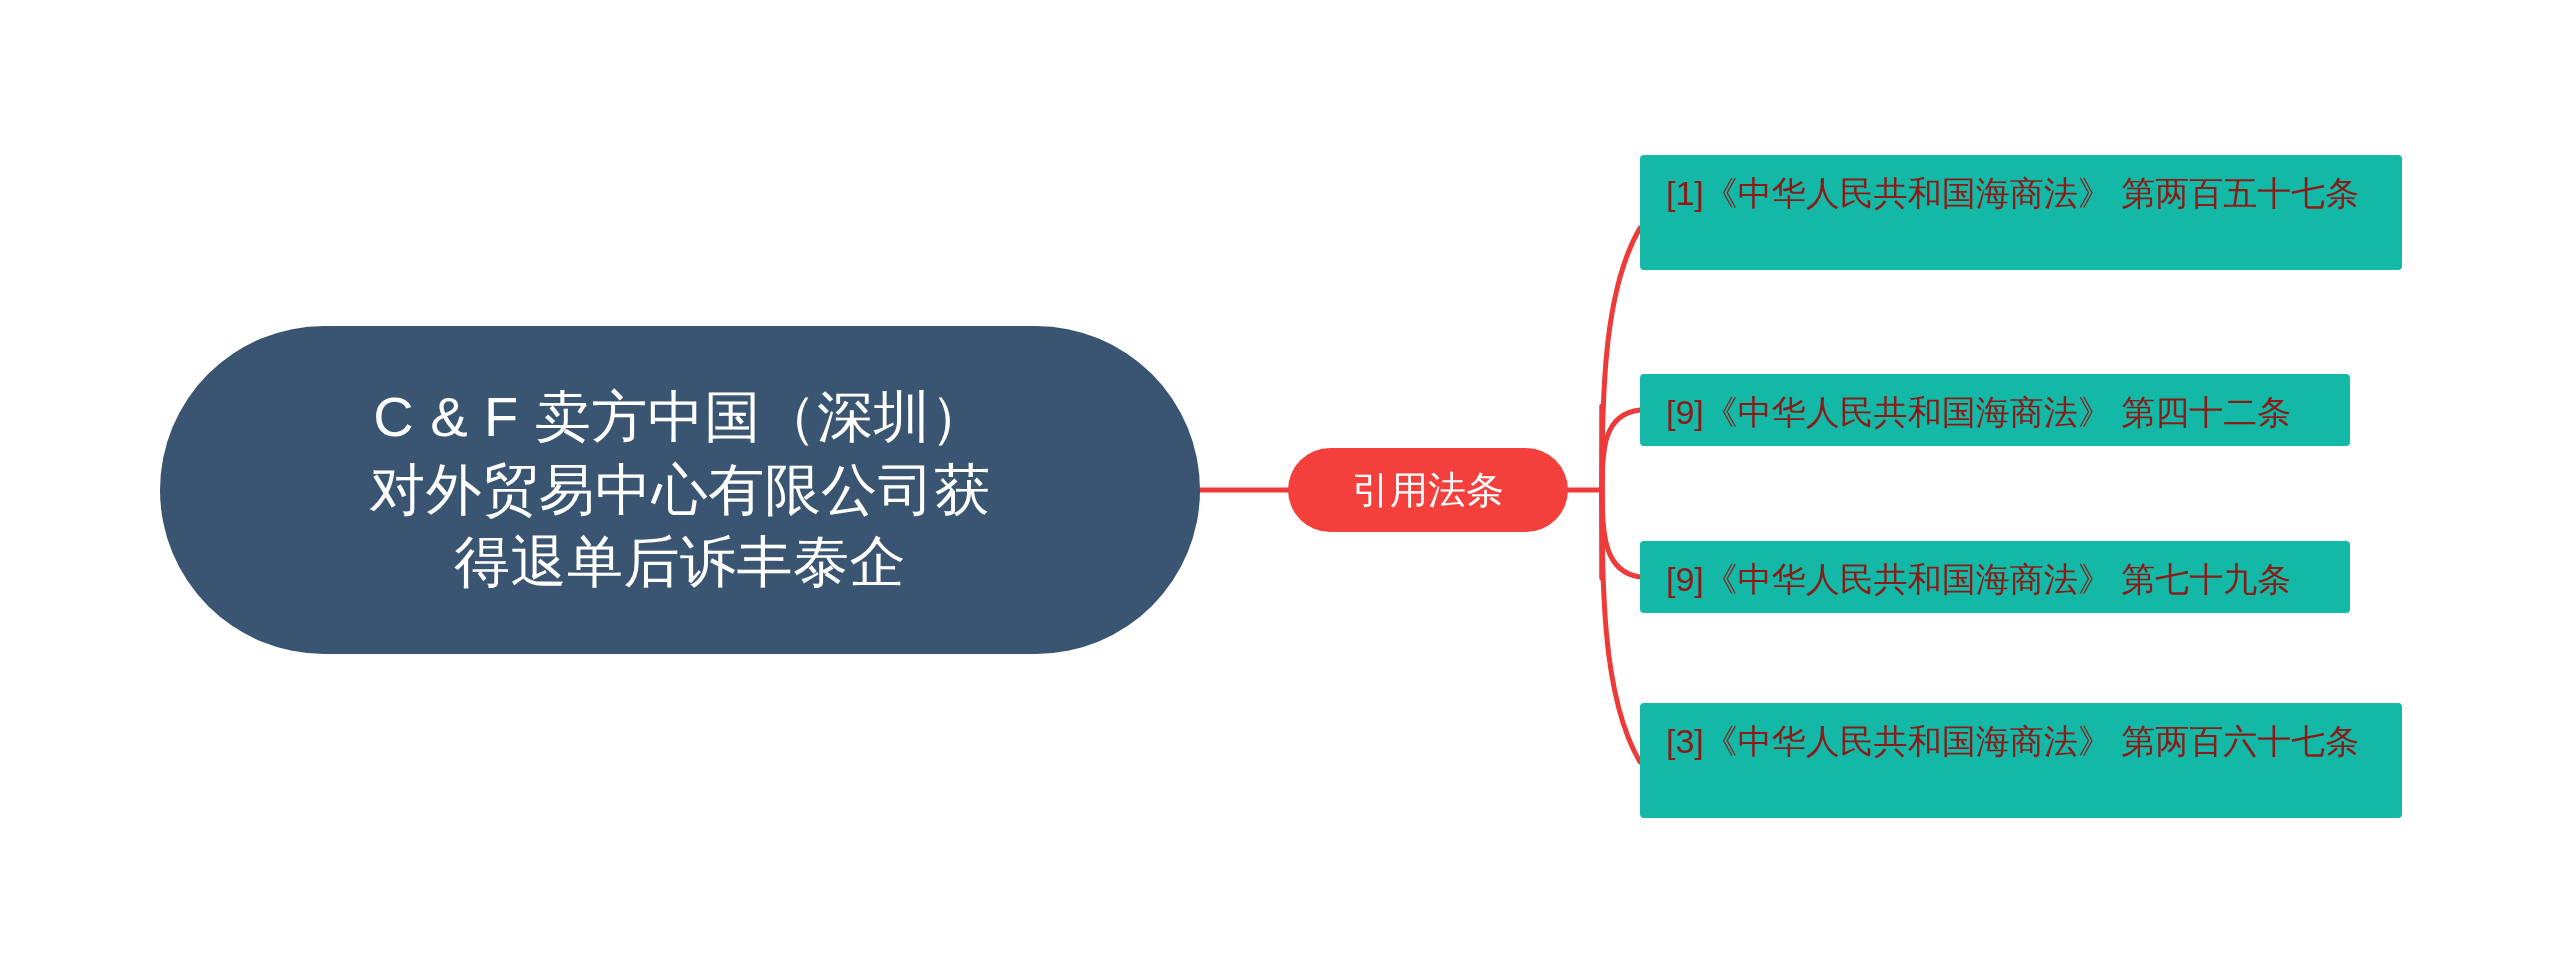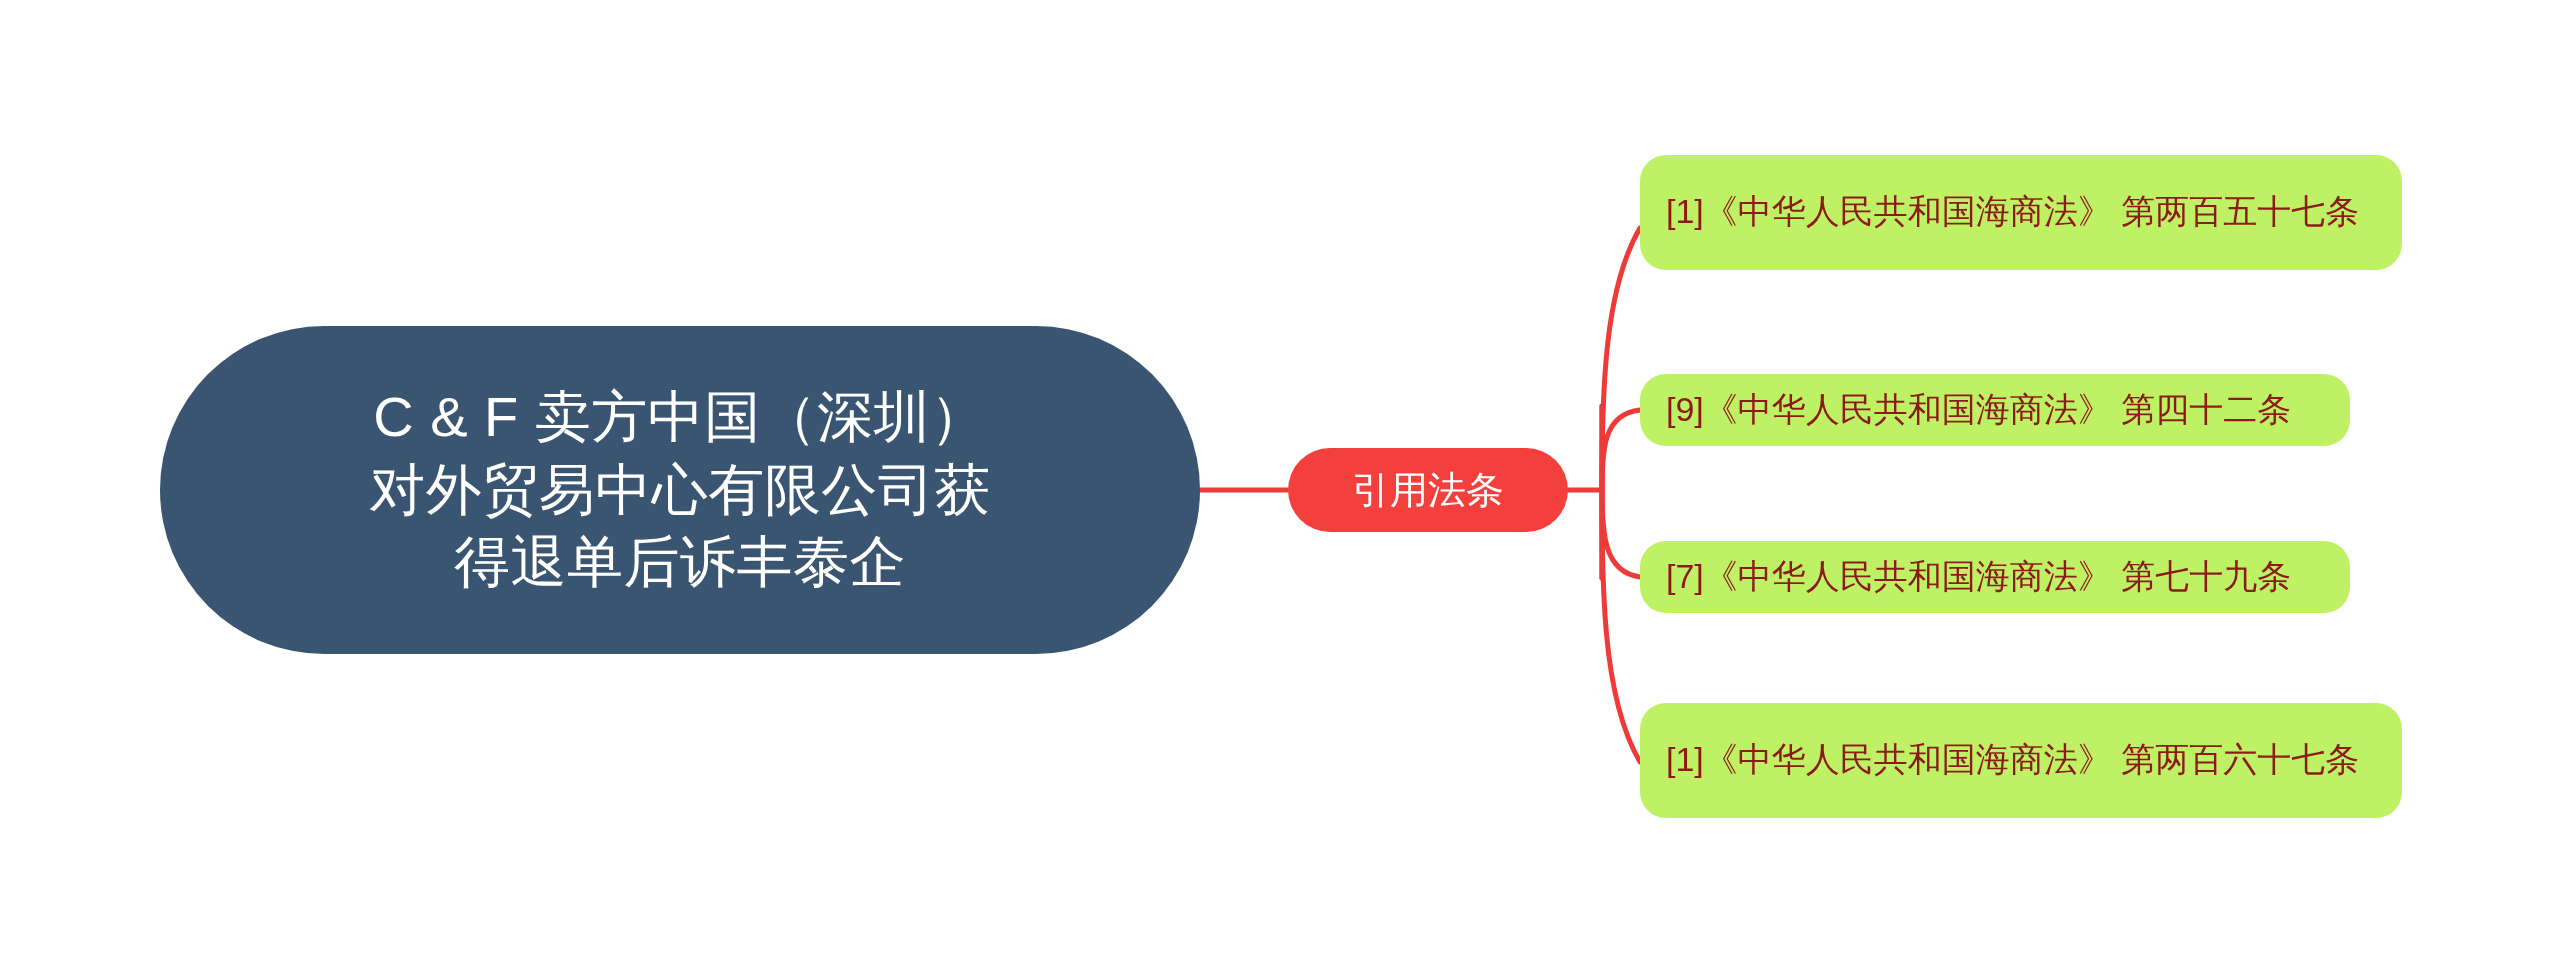--- a/index.html
+++ b/index.html
@@ -71,26 +71,26 @@
     color: #ffffff;
     font-size: 38px;
     line-height: 1;
     white-space: nowrap;
     font-weight: 400;
   }
 
   
   .leaf {
     position: absolute;
-    background: #bef264;
-    border-radius: 26px;
+    background: #14b8a6;
+    border-radius: 4px;
     box-sizing: border-box;
     padding: 14px 26px 16px 26px;
     display: flex;
-    align-items: center;
+    align-items: flex-start;
     z-index: 3;
   }
   .leaf .label {
     color: #8C1A17;
     font-size: 34px;
     line-height: 1.42;
     font-weight: 400;
     white-space: pre-wrap;
   }
 
@@ -135,20 +135,20 @@
 
   <div class="leaf" id="leaf-0">
     <div class="label">[1]《中华人民共和国海商法》 第两百五十七条</div>
   </div>
 
   <div class="leaf" id="leaf-1">
     <div class="label">[9]《中华人民共和国海商法》 第四十二条</div>
   </div>
 
   <div class="leaf" id="leaf-2">
-    <div class="label">[7]《中华人民共和国海商法》 第七十九条</div>
+    <div class="label">[9]《中华人民共和国海商法》 第七十九条</div>
   </div>
 
   <div class="leaf" id="leaf-3">
-    <div class="label">[1]《中华人民共和国海商法》 第两百六十七条</div>
+    <div class="label">[3]《中华人民共和国海商法》 第两百六十七条</div>
   </div>
 
 </div>
 
 </body></html>

